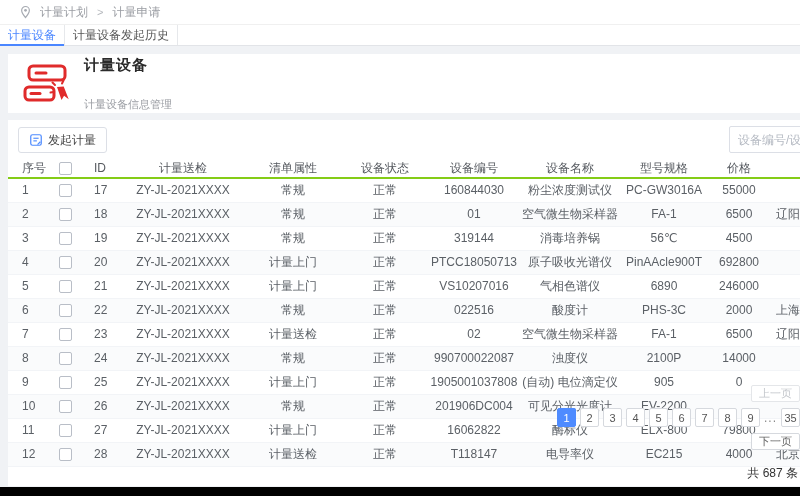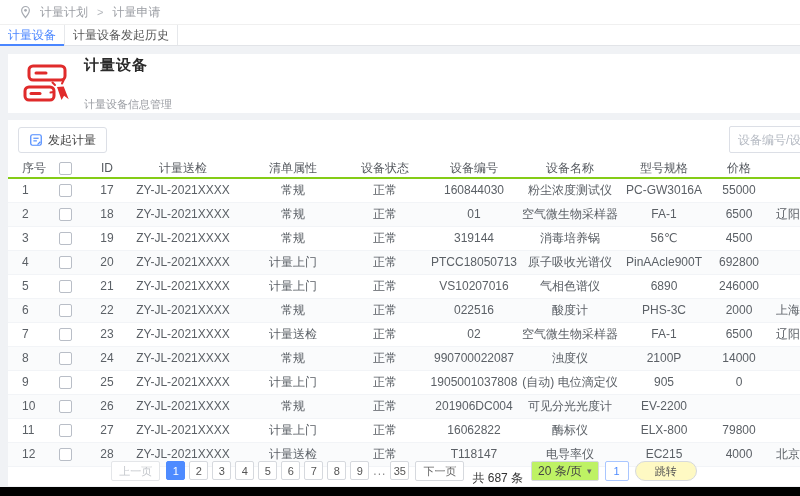--- a/index.html
+++ b/index.html
@@ -39,28 +39,28 @@
     font-family:"Liberation Sans","DejaVu Sans",sans-serif; }
   .search-input::placeholder { color:#b4b9c2; }
 
   
   .table-wrap { overflow:hidden; width:792px; }
   table { table-layout:fixed; width:884px; border-collapse:collapse; font-size:12px; color:#5b6066; }
   th { height:19px; font-weight:normal; color:#55595f; text-align:center; border-bottom:2px solid #84cc16; padding:0; }
   td { height:24px; text-align:center; border-bottom:1px solid #f2f4f7; padding:0; white-space:nowrap; overflow:hidden; }
   tbody tr:nth-child(even) { background:#fafbfc; }
   th.c-no, td.c-no { text-align:left; padding-left:14px; }
-  th.c-id, td.c-id { text-align:center; padding-left:12px; }
+  th.c-id, td.c-id { text-align:left; padding-left:12px; }
   td.c-vendor, th.c-vendor { text-align:left; padding-left:4px; }
   .cb { appearance:none; -webkit-appearance:none; width:13px; height:13px; border:1px solid #b9bec7;
     border-radius:2px; background:#fff; vertical-align:middle; cursor:pointer; }
 
   
   .pagination { position:absolute; left:0; right:0; bottom:3px; height:22px;
-    display:flex; align-items:flex-start; justify-content:center; gap:6px; font-size:12px; color:#555; }
+    display:flex; align-items:flex-end; justify-content:center; gap:6px; font-size:12px; color:#555;flex-direction:column; }
   .pg-nav { height:20px; padding:0 7px; background:#fff; border:1px solid #d6d9de; border-radius:2px;
     font-size:11px; color:#666; cursor:pointer; font-family:inherit; }
   .pg-nav.disabled { color:#c3c6cb; border-color:#e4e6e9; cursor:default; }
   .pages { display:flex; align-items:center; gap:4px; }
   .pg-btn { width:19px; height:19px; background:#fff; border:1px solid #d6d9de; border-radius:2px;
     font-size:11px; color:#555; cursor:pointer; font-family:inherit; padding:0; }
   .pg-btn.active { background:#4e8bff; border-color:#4e8bff; color:#fff; }
   .pg-ellipsis { color:#888; letter-spacing:1px; }
   .pg-total { margin:9px 2px; color:#333; }
   .size-select { height:20px; border:1px solid #d6d9de; border-radius:2px; background:#bef264;

